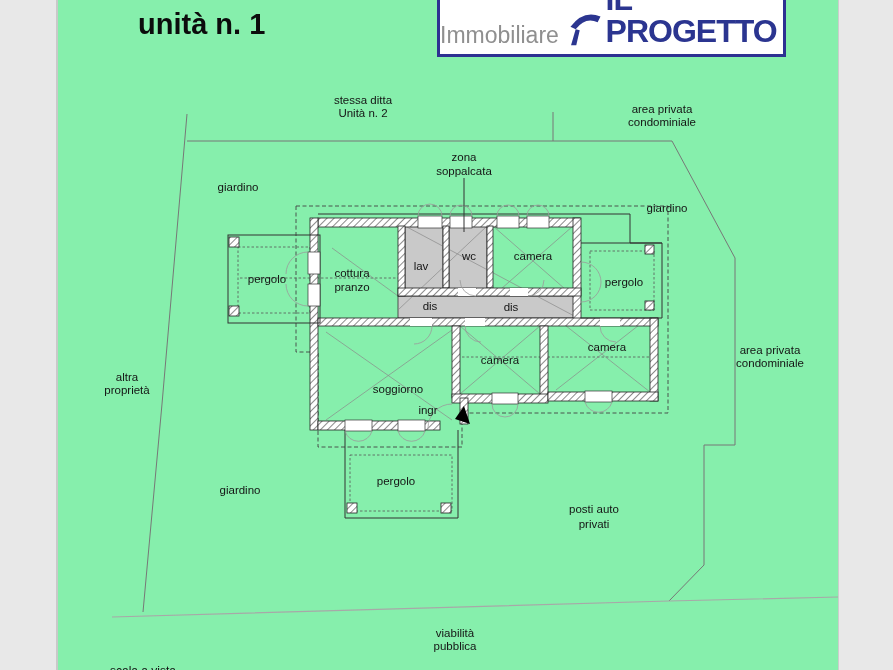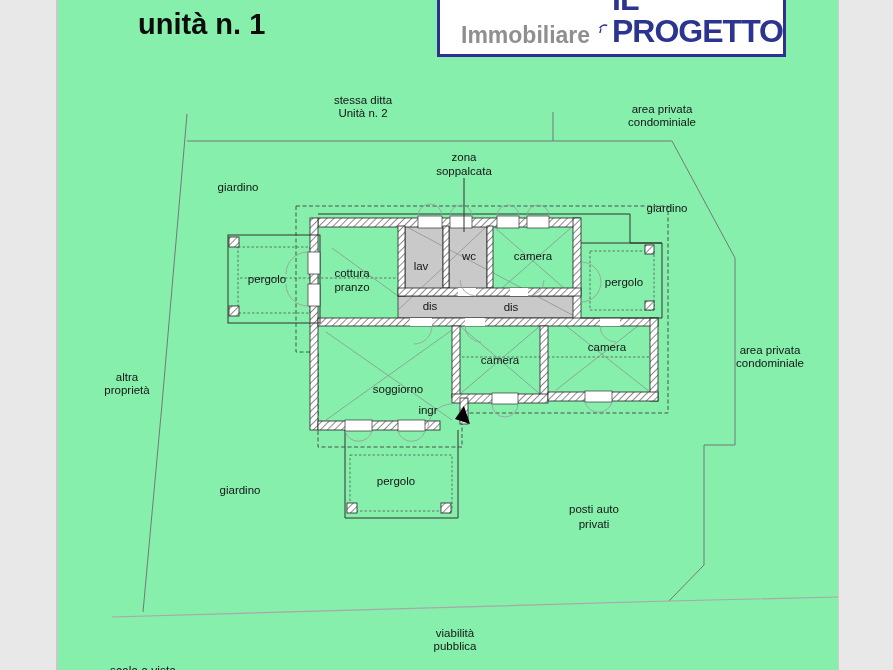--- a/index.html
+++ b/index.html
@@ -6,21 +6,21 @@
   .screen{position:relative;width:893px;height:670px;overflow:hidden;background:#86efac;
           font-family:"Liberation Sans",sans-serif;}
   .margin{position:absolute;top:0;height:670px;background:#e8e8e8;z-index:30;}
   .margin-left{left:0;width:56px;border-right:2px solid #c9c9c9;}
   .margin-right{left:838px;width:55px;border-left:1px solid #cccccc;}
   .page-title{position:absolute;left:138px;top:8px;font-size:29px;font-weight:bold;color:#0c0c0c;
               letter-spacing:0px;z-index:10;}
   .logo-box{position:absolute;left:437px;top:-13px;width:349px;height:70px;border:3px solid #2e3192;
             background:#ffffff;display:flex;align-items:flex-end;justify-content:center;gap:6px;
             padding-bottom:7px;box-sizing:border-box;z-index:10;}
-  .logo-prefix{font-size:23px;color:#8f8f8f;font-weight:700;line-height:1;margin-left:21px;}
+  .logo-prefix{font-size:23px;color:#8f8f8f;font-weight:400;line-height:1;}
   .logo-name{font-size:32px;color:#2b3590;font-weight:800;letter-spacing:-1px;line-height:1;}
   .logo-house{width:40px;height:46px;margin:0 -2px -4px 2px;}
   .plan-svg{position:absolute;left:0;top:0;z-index:5;}
   .footer-floor{position:absolute;left:107px;top:642px;font-size:28px;color:#111;z-index:10;margin-top:36px;}
   .footer-sub{position:absolute;left:110px;top:664px;font-size:12px;color:#111;z-index:10;}
   
   .bnd{stroke:#777;stroke-width:1;fill:none;}
   .road{stroke:#a8a8a8;stroke-width:1.2;fill:none;}
   .wall{fill:url(#hatch);stroke:#222;stroke-width:0.8;}
   .gray{fill:#c9c9c9;stroke:#333;stroke-width:0.8;}

